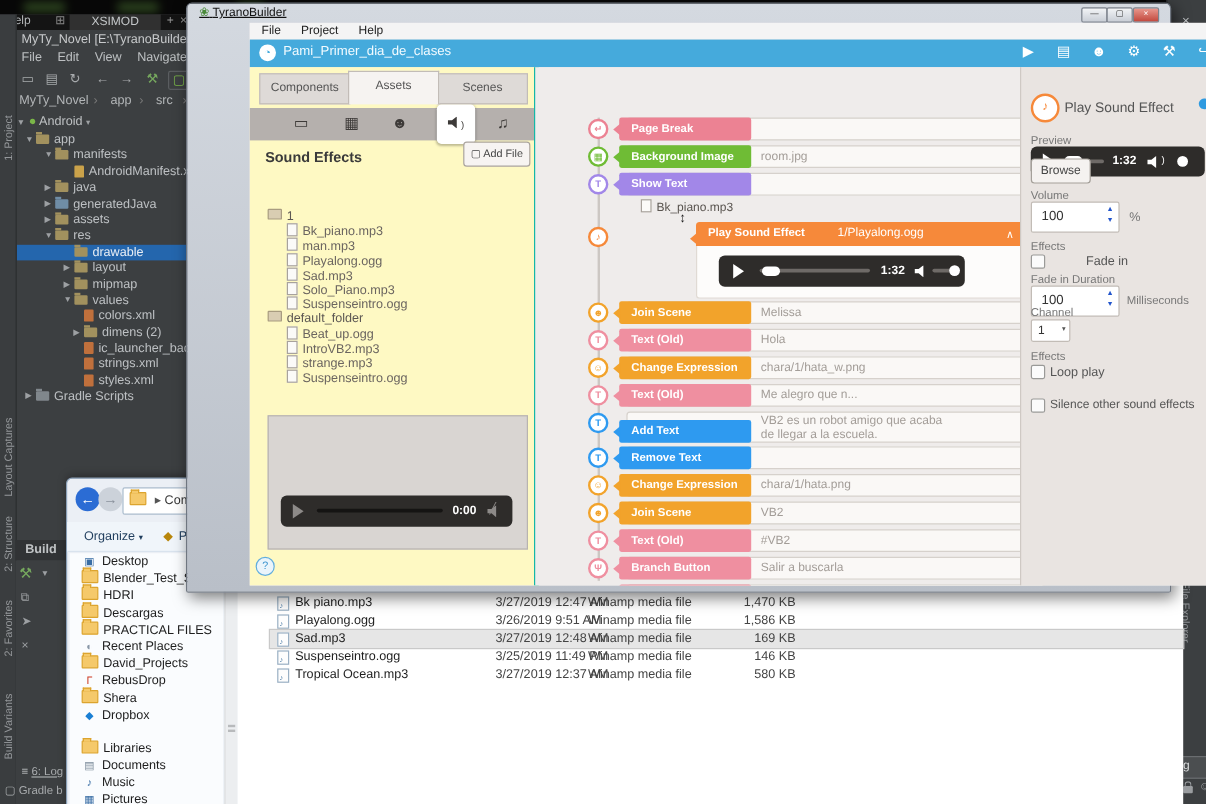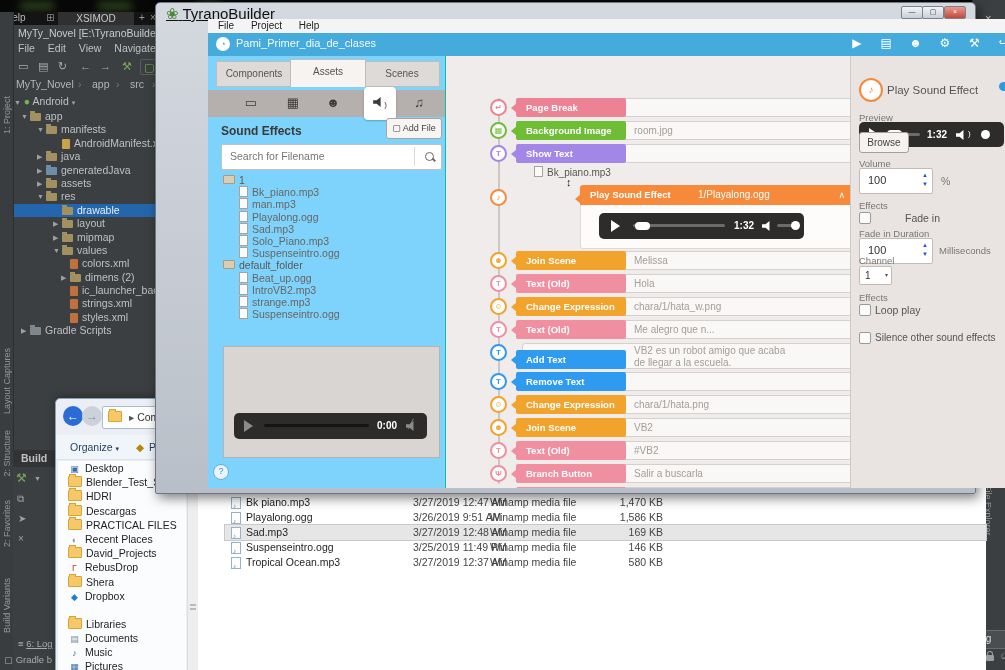--- a/index.html
+++ b/index.html
@@ -60,33 +60,33 @@
   .ex-files{position:absolute;left:142px;top:62px;width:761px;height:210px;background:#fff;padding-left:27px;}
   .fx-row{position:relative;height:15px;font-size:10.5px;color:#1e1e1e;line-height:15px;}
   .fx-row.selected{background:#e6e6e6;outline:1px solid #c9c9c9;}
   .fx-name{position:absolute;left:21px;} .fx-date{position:absolute;left:188px;color:#444;}
   .fx-type{position:absolute;left:265px;color:#444;} .fx-size{position:absolute;left:380px;width:58px;text-align:right;color:#444;}
   .fx-ico{position:absolute;left:6px;top:2px;width:8px;height:10px;background:#fdfdfd;border:1px solid #9ab0c4;}
   .fx-ico::after{content:'♪';position:absolute;left:1px;top:1px;font-size:6px;color:#4a7aa6;}
   
   #tb{position:absolute;left:155px;top:2px;width:819px;height:490px;background:linear-gradient(#d4d9e0,#b9bfc8);
       border:1px solid #6f7680;border-radius:5px 5px 2px 2px;box-shadow:3px 4px 12px rgba(0,0,0,.5);}
-  .tb-title{position:absolute;left:10px;top:2px;font-size:15px;color:#111;text-decoration:underline;}
+  .tb-title{position:absolute;left:10px;top:2px;font-size:10px;color:#111;text-decoration:underline;}
   .tb-btn{position:absolute;top:3px;width:20px;height:11px;background:linear-gradient(#f2f4f6,#c9ced6);border:1px solid #7c828c;border-radius:2px;font-size:7px;color:#333;text-align:center;line-height:10px;}
   .tb-btn.close{background:linear-gradient(#e8988e,#c2473c);color:#fff;}
   .tb-client{position:absolute;left:4px;top:16px;width:848px;height:469px;background:#efeceb;overflow:hidden;margin-left:48px;}
   .tb-menubar{position:absolute;left:0;top:0;width:100%;height:14px;background:#f4f4f4;border-bottom:1px solid #dcdcdc;font-size:10px;color:#222;line-height:14px;}
   .tb-menubar span{margin-right:14px;}
   .tb-bluebar{position:absolute;left:0;top:14px;width:100%;height:23px;background:#45aadc;color:#fff;}
   .tb-proj{position:absolute;left:28px;top:4px;font-size:11px;color:#f2fbff;}
   .tb-globe{position:absolute;left:8px;top:4px;width:14px;height:14px;border-radius:50%;background:#fff;color:#45aadc;font-size:9px;text-align:center;line-height:14px;}
   .tb-tools{position:absolute;right:10px;top:3px;font-size:12px;color:#fff;letter-spacing:0;}
   .tb-tools span{display:inline-block;width:26px;text-align:center;}
   
-  .tb-left{position:absolute;left:0;top:37px;width:237px;height:432px;background:#7dd3fc;border-right:4px solid #14b8a6;}
+  .tb-left{position:absolute;left:0;top:37px;width:237px;height:432px;background:#fef9c3;border-right:4px solid #14b8a6;}
   .tb-tab{position:absolute;top:5px;width:74px;height:24px;background:#dedad7;border:1px solid #c2bcb7;font-size:10px;color:#555;text-align:center;line-height:24px;}
   .tb-tab.active{background:#f6f3f1;height:27px;top:3px;border-bottom:none;z-index:2;}
   .tb-iconbar{position:absolute;left:0px;top:34px;width:237px;height:27px;background:#b5b0ad;}
   .tb-ic{position:absolute;top:5px;width:22px;text-align:center;font-size:13px;color:#3d3a38;}
   .tb-ic-sel{position:absolute;left:156px;top:-3px;width:32px;height:33px;background:#fff;border-radius:4px;box-shadow:0 1px 2px rgba(0,0,0,.25);}
   .tb-se-head{position:absolute;left:13px;top:68px;font-size:12px;font-weight:bold;color:#3a3a3a;}
   .tb-addfile{position:absolute;left:178px;top:62px;width:54px;height:19px;background:#f7f4f2;border:1px solid #aaa49e;border-radius:3px;font-size:9px;color:#444;text-align:center;line-height:19px;}
   .tb-search{position:absolute;left:13px;top:88px;width:219px;height:24px;background:#fff;border:1px solid #c6c0ba;border-radius:2px;}
   .tb-search input{position:absolute;left:6px;top:4px;width:175px;border:none;outline:none;font-size:10.5px;color:#555;background:transparent;font-family:inherit;}
   .mag{display:inline-block;width:7px;height:7px;border:1.5px solid #6a6663;border-radius:50%;position:relative;}
@@ -453,25 +453,20 @@
           <span class="tb-ic" style="left:32px;">▭</span>
           <span class="tb-ic" style="left:74px;">▦</span>
           <span class="tb-ic" style="left:114px;">☻</span>
           <span class="tb-ic" style="left:161px;">
             <span class="spk" style="position:relative;display:inline-block;background:#3d3a38;"></span><span style="font-size:8px;color:#3d3a38;">)</span>
           </span>
           <span class="tb-ic" style="left:200px;">♫</span>
         </div>
         <div class="tb-se-head">Sound Effects</div>
         <div class="tb-addfile">▢ <span>Add File</span></div>
-        <div class="tb-search">
-          <input placeholder="Search for Filename" style="">
-          <span style="position:absolute;right:7px;top:7px;" class="mag"></span>
-          <span style="position:absolute;right:26px;top:2px;width:1px;height:19px;background:#ddd8d3;"></span>
-        </div>
         <div class="tb-tree">
 
             <div class="tb-trow tfold">
               <span class="tb-fico"></span><span>1</span>
             </div>
 
             <div class="tb-trow tfile">
               <span class="tb-pico"></span><span>Bk_piano.mp3</span>
             </div>
 

